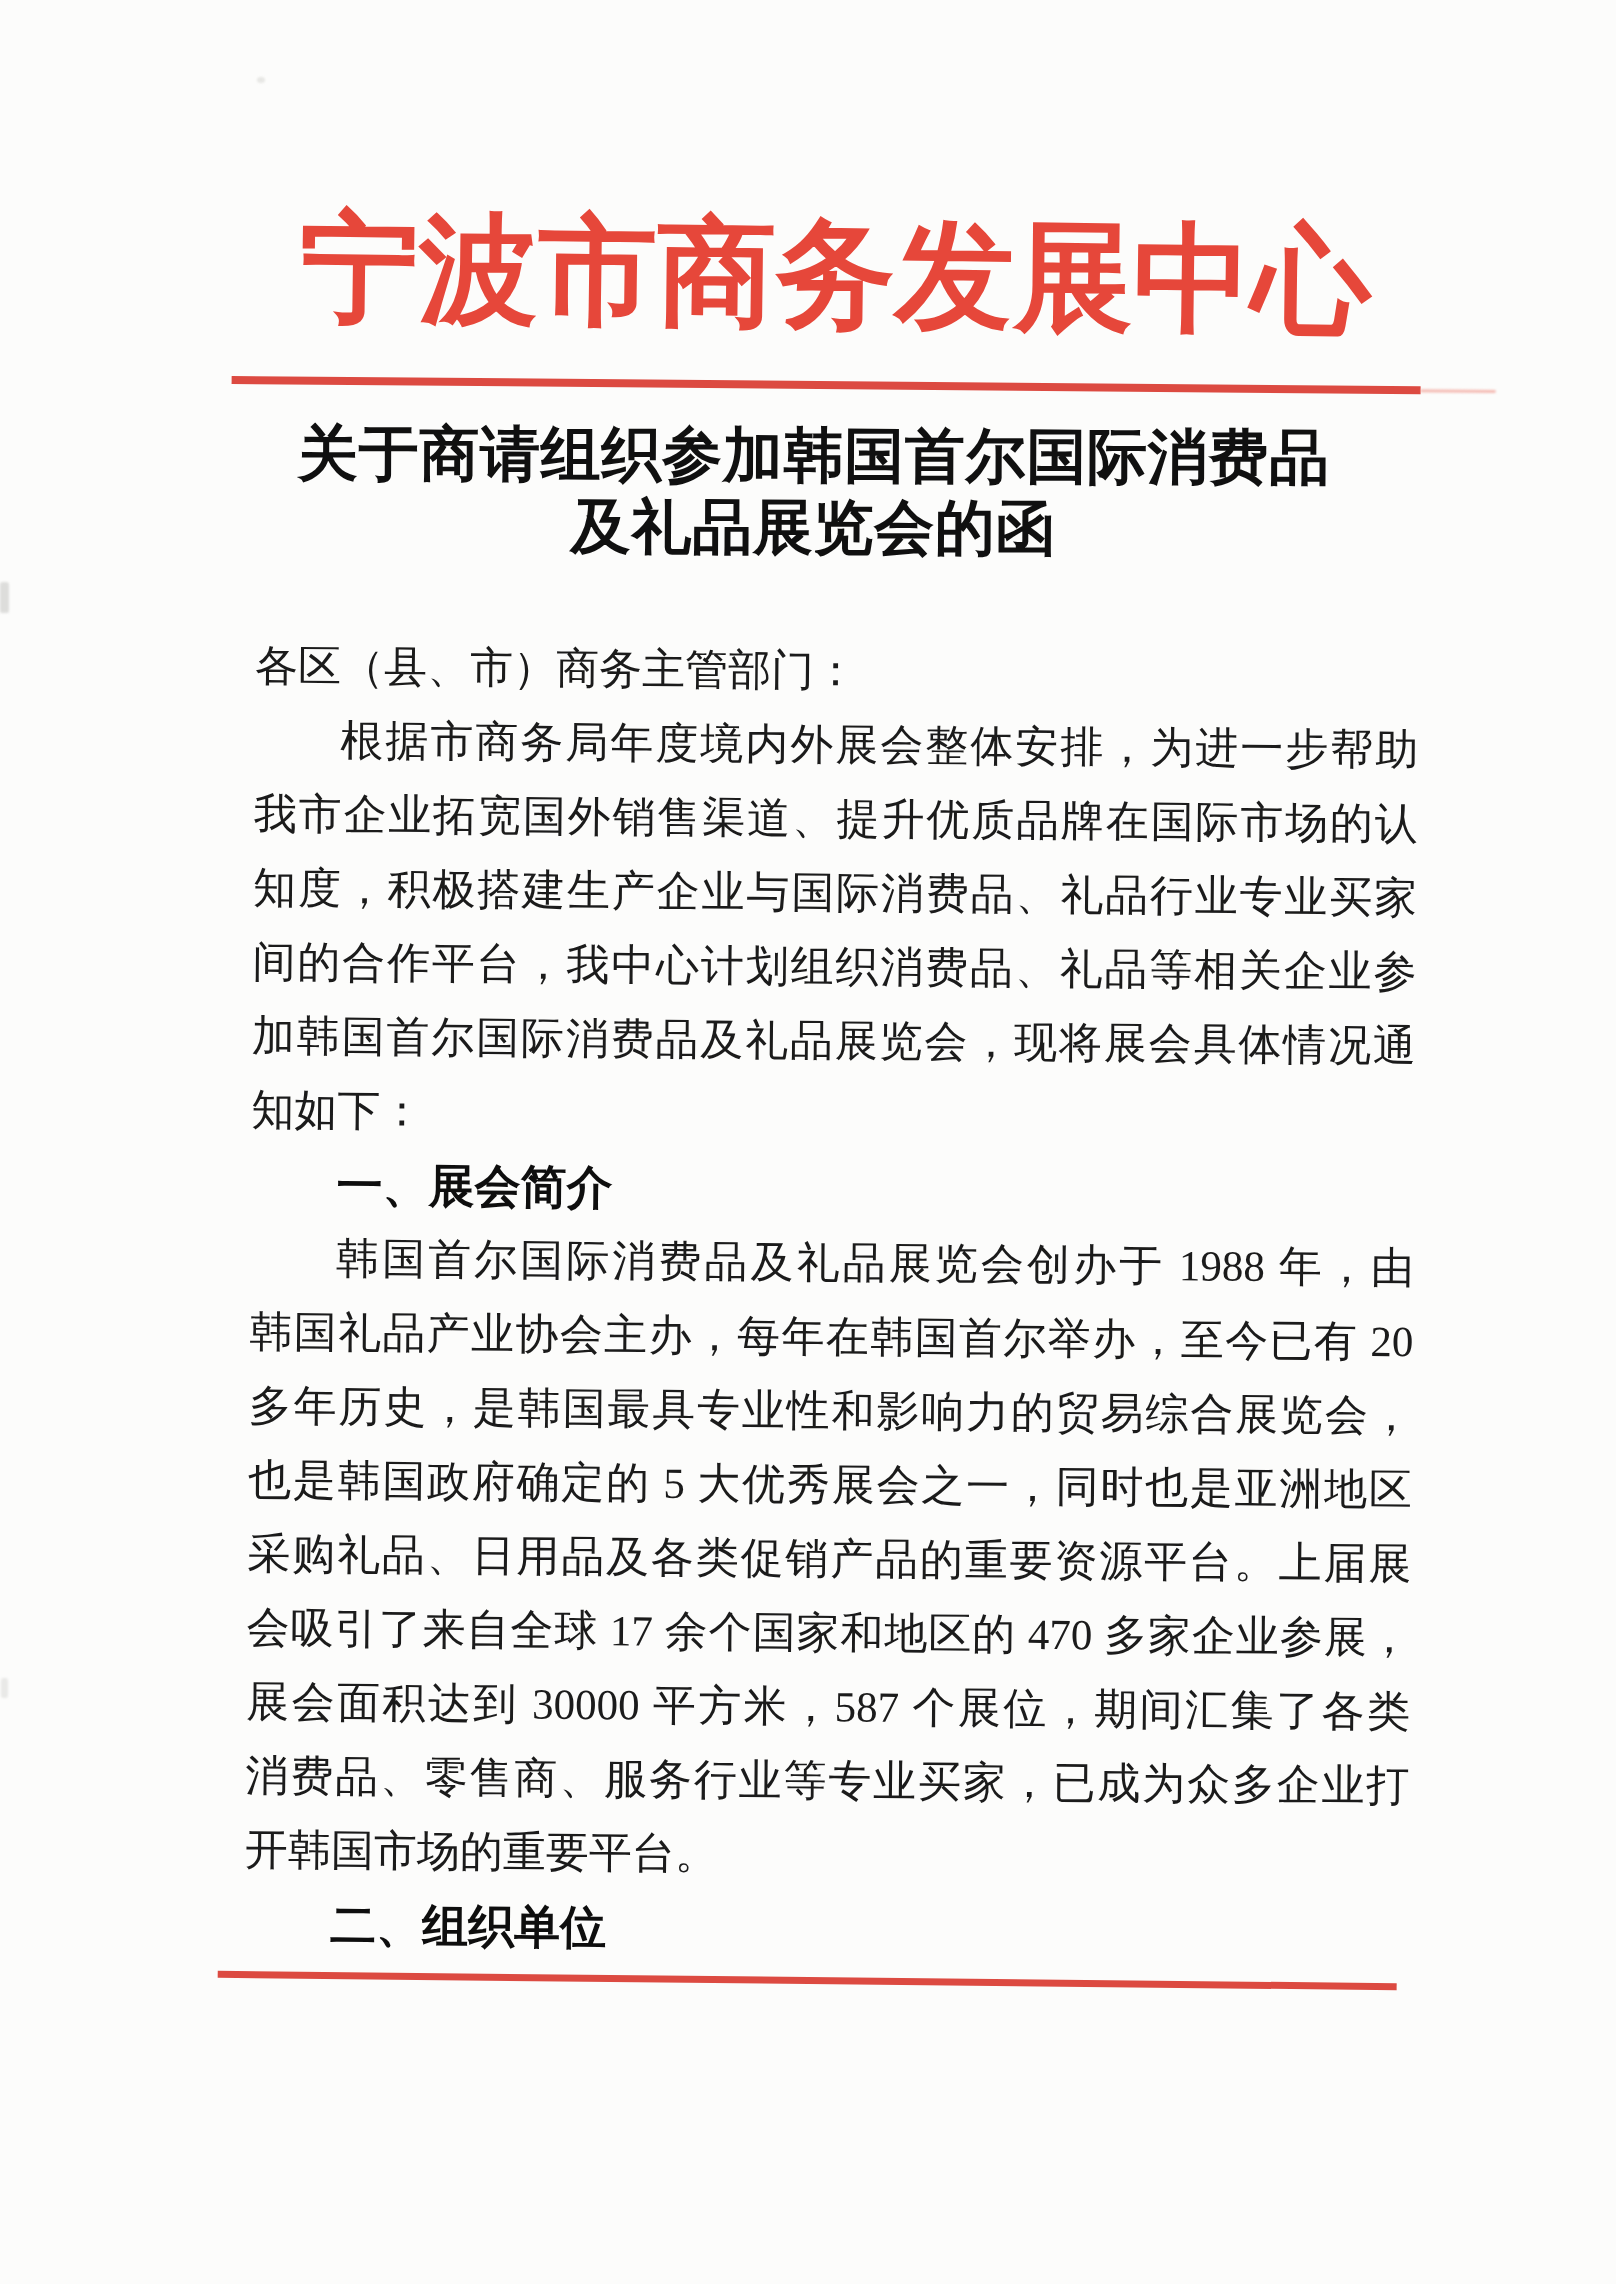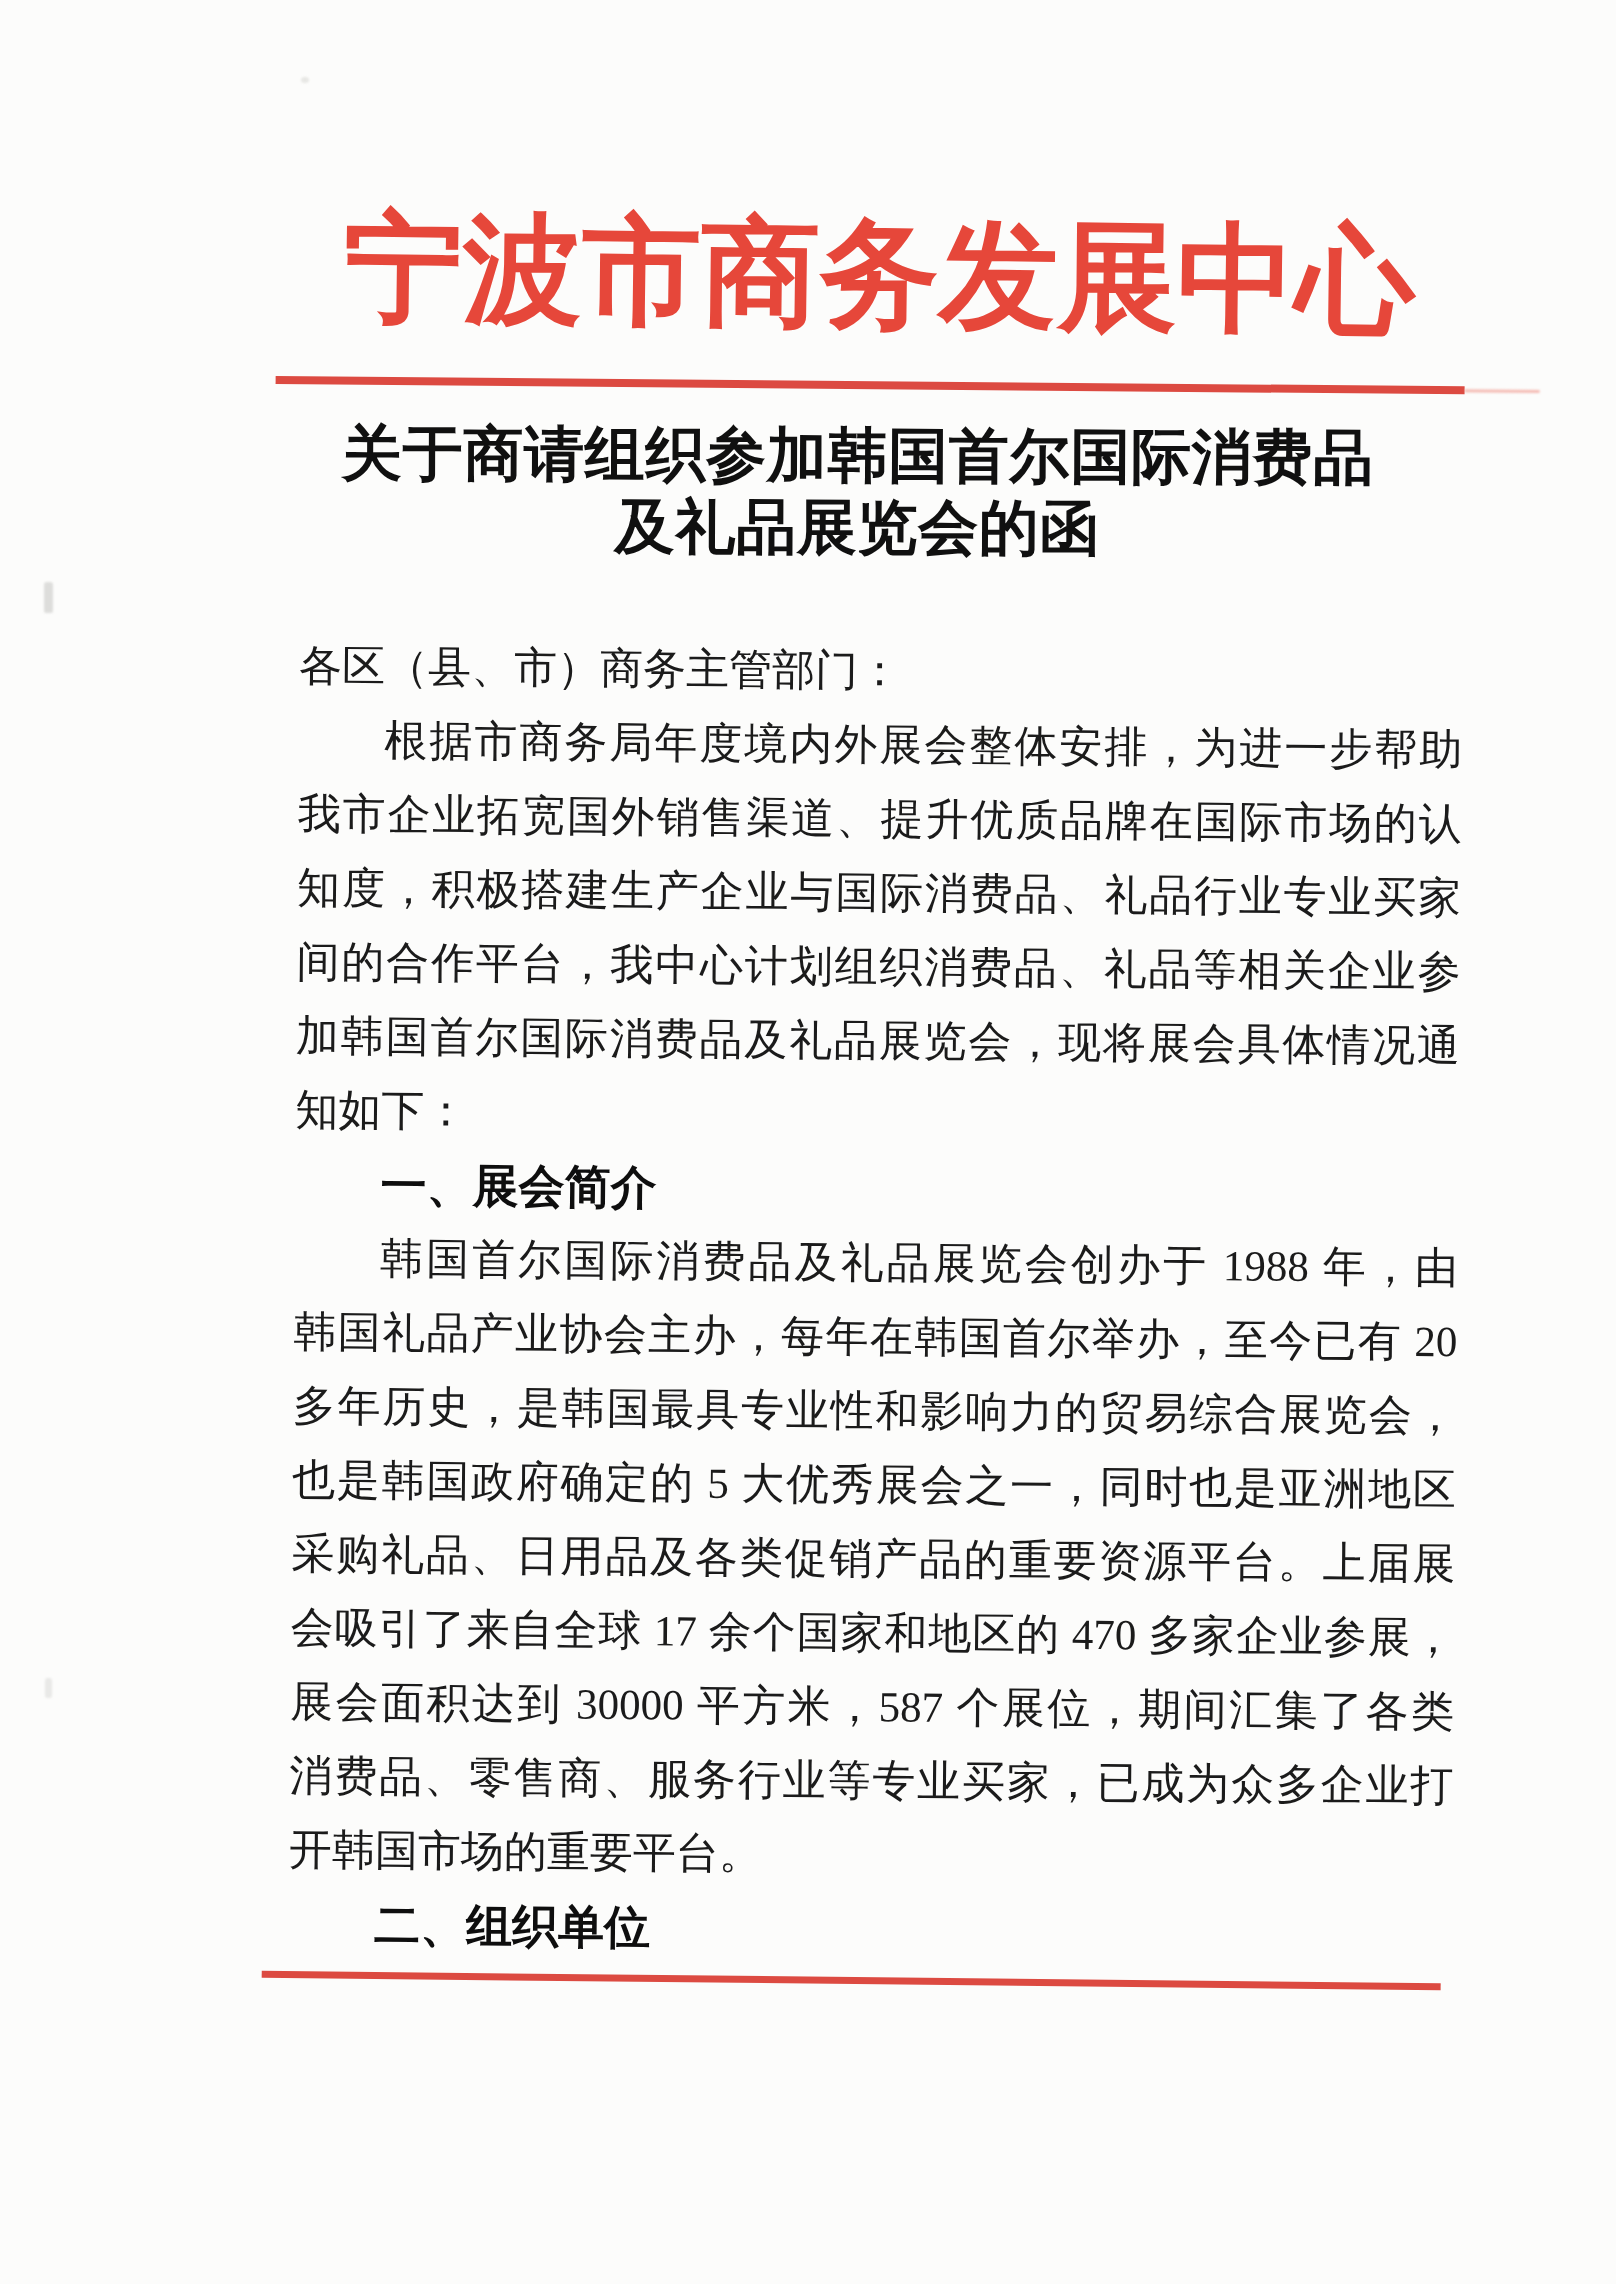--- a/index.html
+++ b/index.html
@@ -13,21 +13,20 @@
     width:1616px;height:2284px;
     background:var(--paper);
     font-family:"Liberation Serif","DejaVu Serif",serif;
     color:var(--ink-black);
     overflow:hidden;
     position:relative;
   }
   .page{
     position:absolute;inset:0;
     background:var(--paper);
-    margin-left:44px;
   }
   
   .skew-wrap{
     position:absolute;inset:0;
     transform:rotate(0.5deg);
     transform-origin:808px 1142px;
   }
   .letterhead{
     position:absolute;
     top:216px;left:0;width:1616px;

